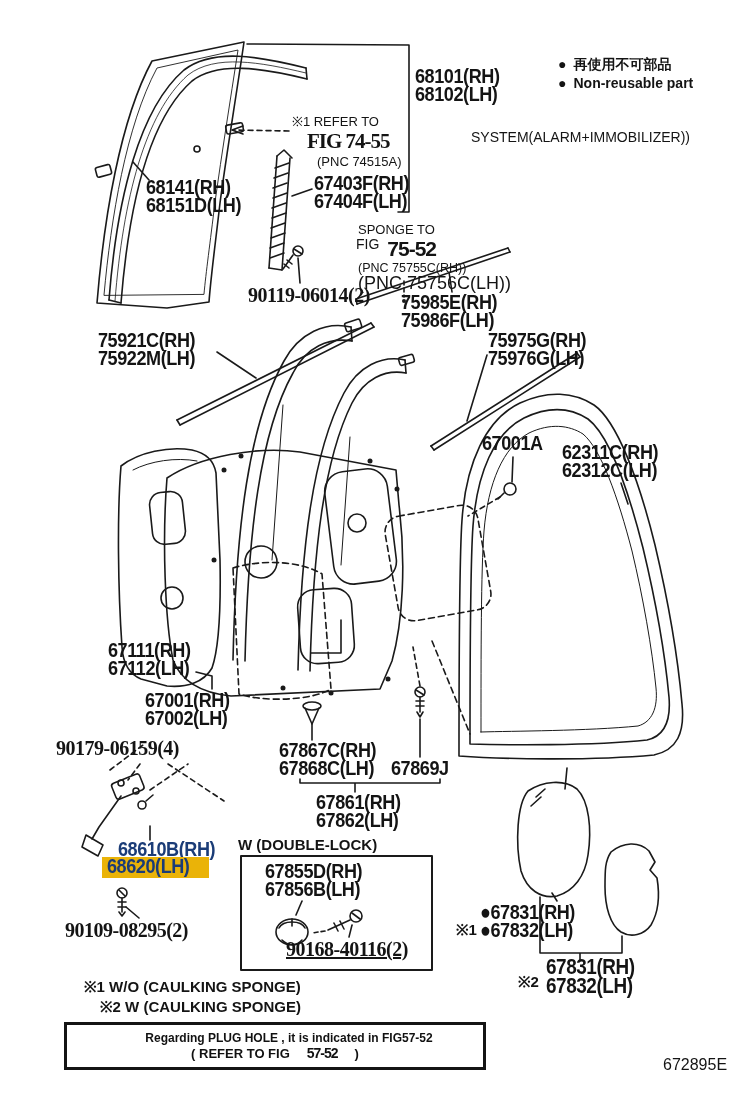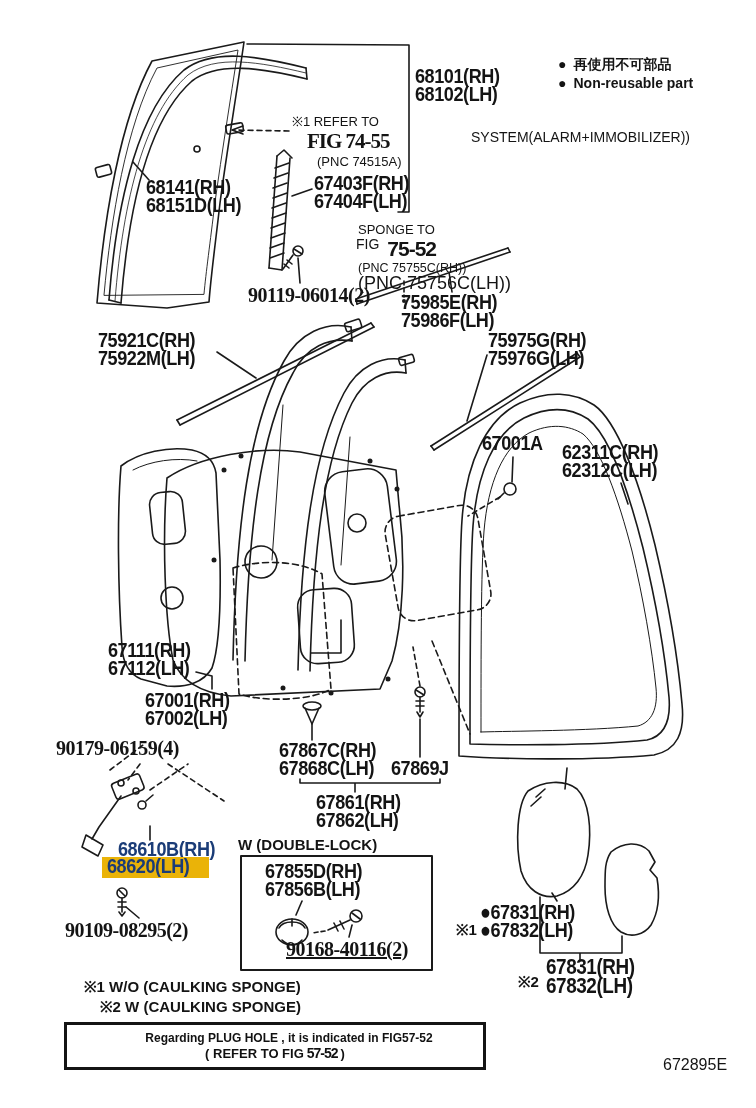--- a/index.html
+++ b/index.html
@@ -12,21 +12,21 @@
   .serif{font-family:"Liberation Serif",serif;font-weight:bold;font-size:20px;letter-spacing:-.5px;}
   .sm{font-weight:normal;font-size:13px;line-height:15px;}
   .md{font-weight:bold;font-size:15px;line-height:18px;}
   .mark{font-weight:bold;font-size:15px;}
   .fig-big{font-weight:bold;font-size:21px;letter-spacing:-1px;}
   .navy{color:#1b3c77;}
   .hl{background:#eab308;padding:2px 6px 2px 5px;}
   .plugbox{position:absolute;left:64px;top:1022px;width:416px;height:42px;border:3px solid #141414;
            display:flex;flex-direction:column;align-items:center;justify-content:center;}
   .plug1{font-weight:bold;font-size:12px;margin-left:28px;}
-  .plug2{font-weight:bold;font-size:13px;display:flex;align-items:flex-end;gap:3px;}
+  .plug2{font-weight:bold;font-size:13px;display:flex;align-items:flex-end;gap:17px;}
   .plug2 .big{font-size:14px;letter-spacing:-1px;}
   .legend-row{display:flex;gap:7px;align-items:center;font-weight:bold;font-size:14px;line-height:19px;}
 </style>
 </head>
 <body>
 
 <div id="page">
 
 <svg width="756" height="1108" viewBox="0 0 756 1108">
 <g fill="none" stroke="#1a1a1a" stroke-width="1.6" stroke-linecap="round" stroke-linejoin="round">

